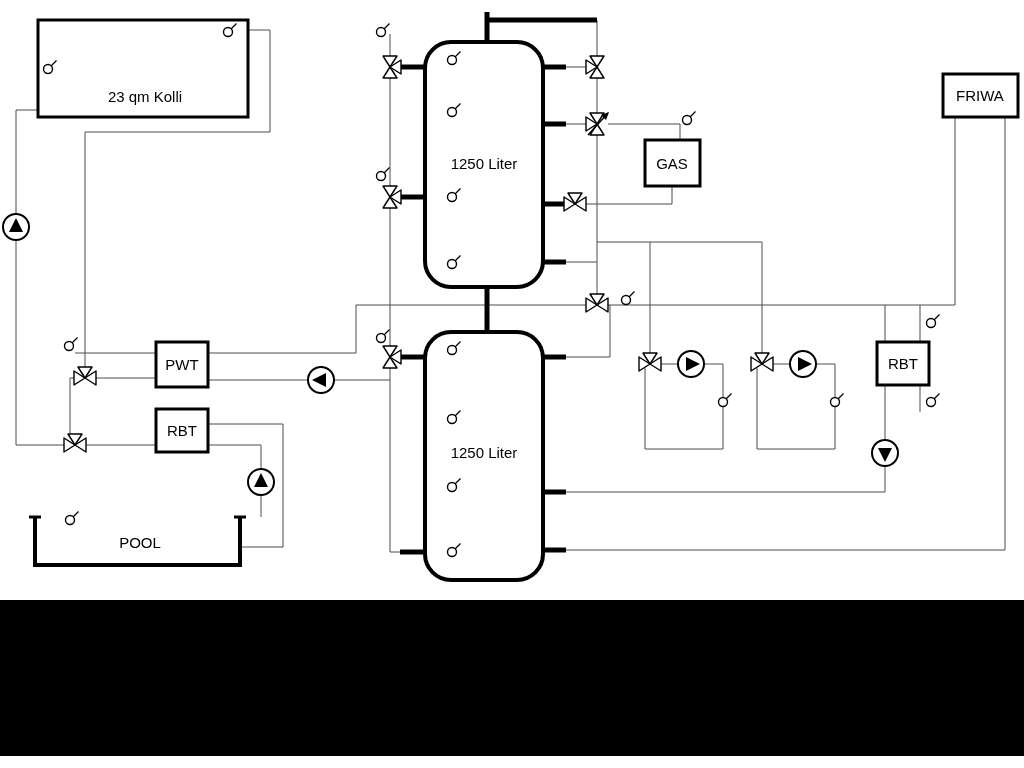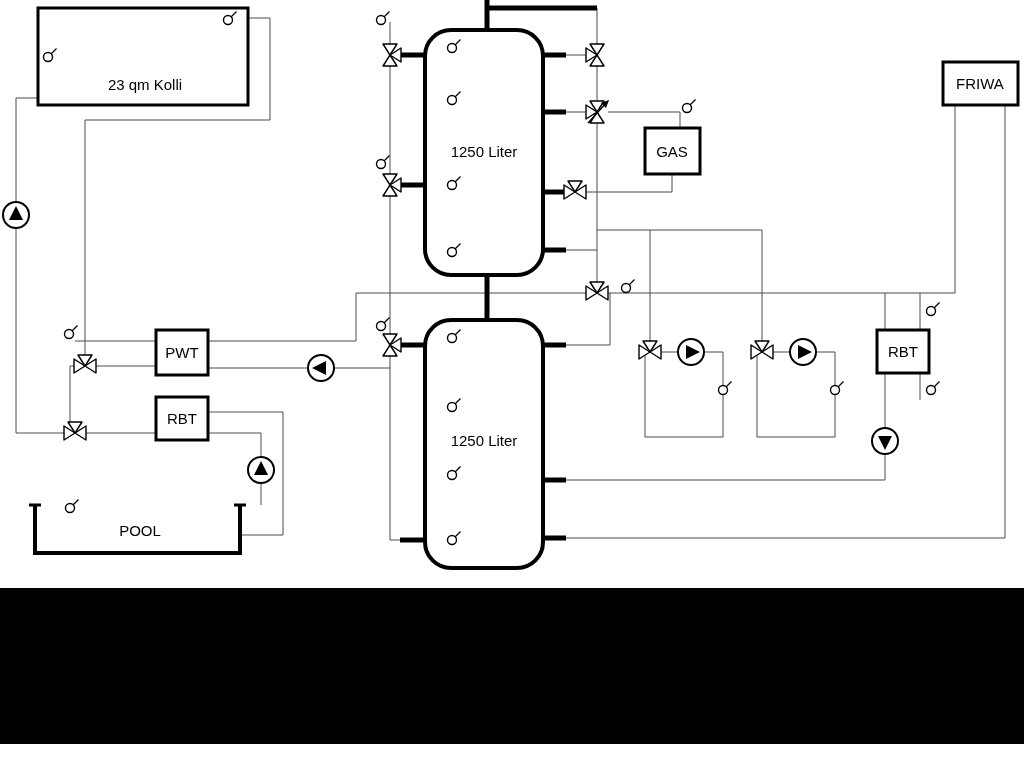--- a/index.html
+++ b/index.html
@@ -2,20 +2,21 @@
 <html><head>
 <meta charset="utf-8">
 <style>
   html,body { margin:0; padding:0; background:#fff; }
   .stage {
     position:relative;
     width:1024px; height:744px;
     background:#ffffff;
     overflow:hidden;
     font-family:"Liberation Sans", sans-serif;
+    margin-top:12px;
   }
   svg { position:absolute; left:0; top:0; }
   text.lbl {
     font-family:"Liberation Sans", sans-serif;
     font-size:15px;
     fill:#000;
   }
 </style>
 </head>
 <body>

